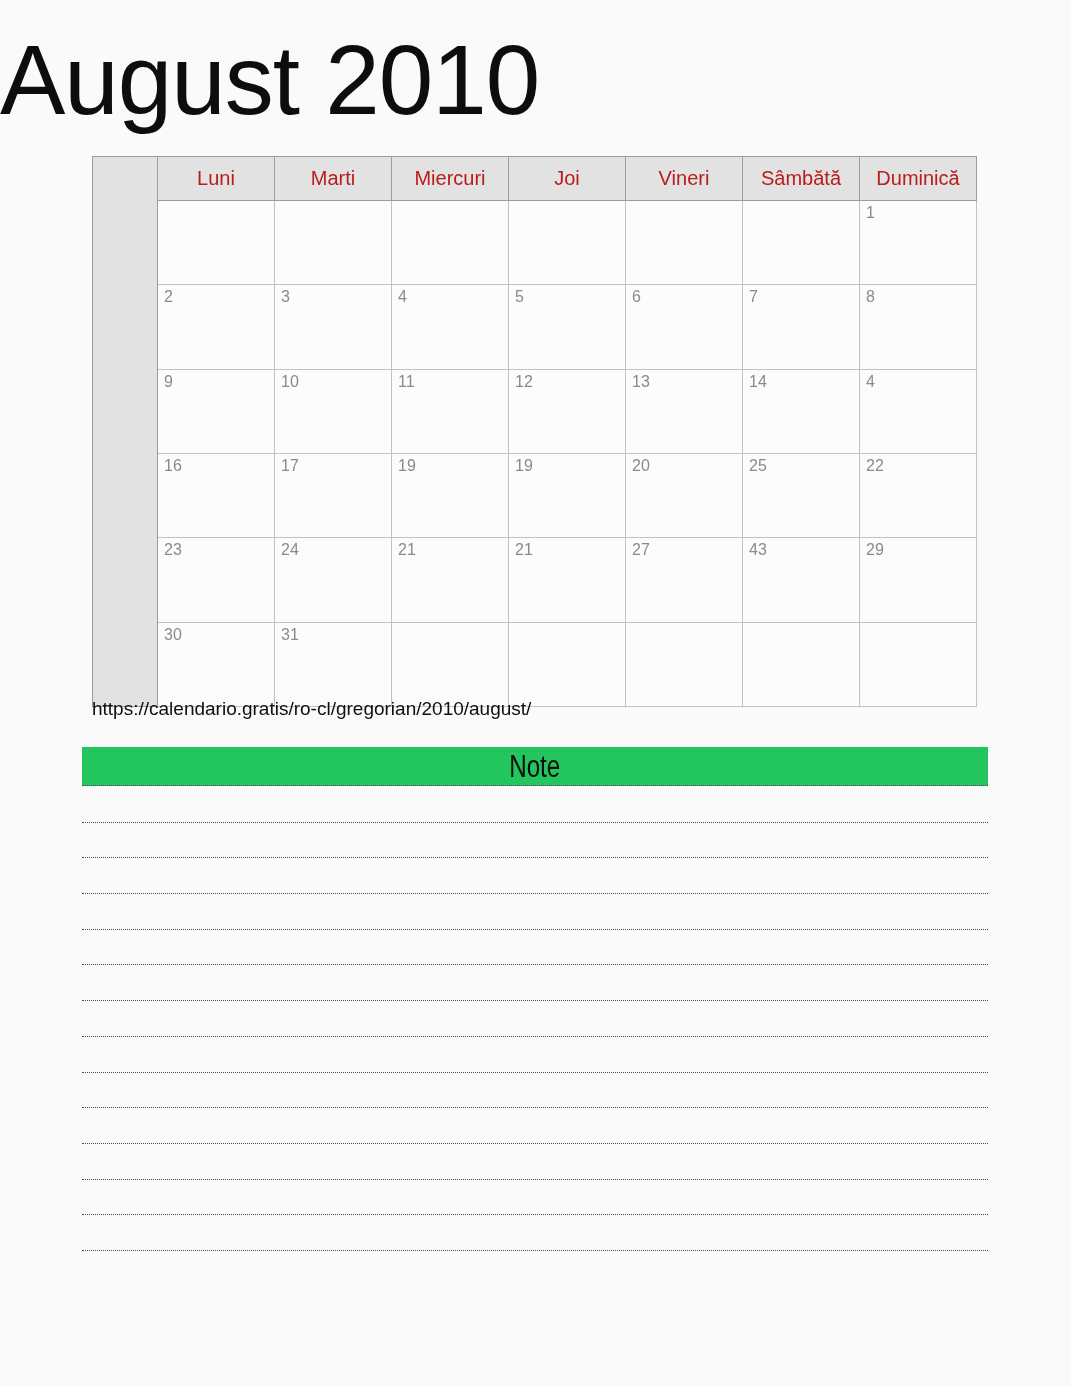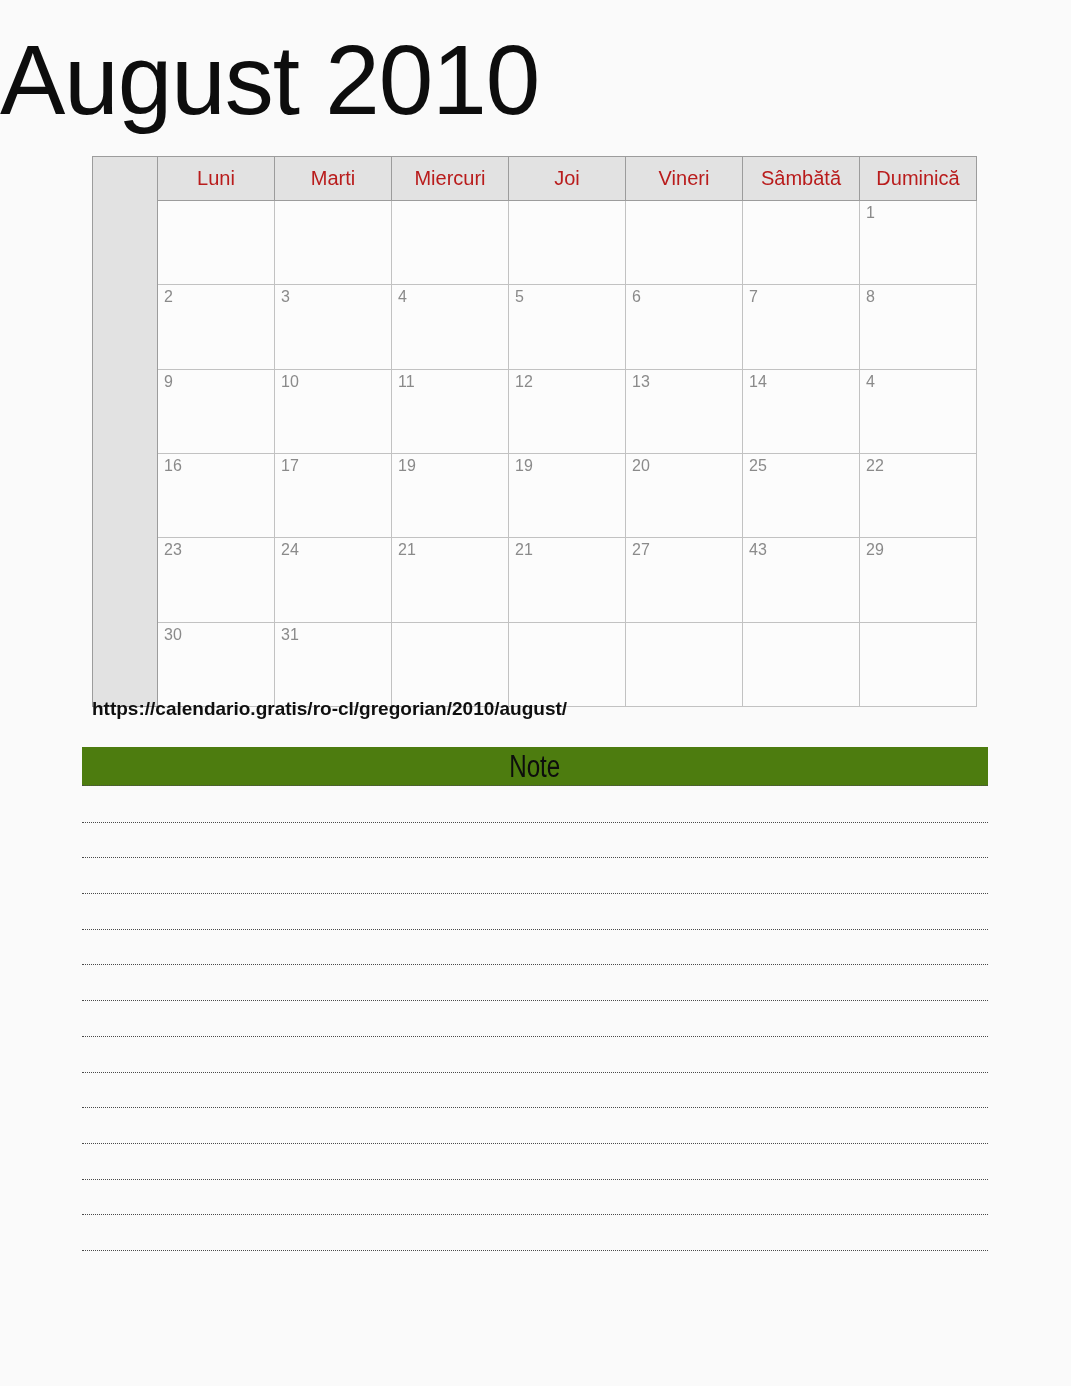--- a/index.html
+++ b/index.html
@@ -70,31 +70,30 @@
   }
 
   
   .url {
     position: absolute;
     left: 92px;
     top: 698px;
     font-size: 19px;
     color: #0f0f0f;
     white-space: nowrap;
-    font-weight: bold;
   }
 
   
   .note-band {
     position: absolute;
     left: 82px;
     top: 747px;
     width: 906px;
     height: 39px;
-    background: #4d7c0f;
+    background: #22c55e;
     border-bottom: 1px dotted #4a4a4a;
     display: flex;
     align-items: center;
     justify-content: center;
     box-sizing: border-box;
   }
   .note-title {
     display: inline-block;
     font-size: 31px;
     color: #0d0d0d;

